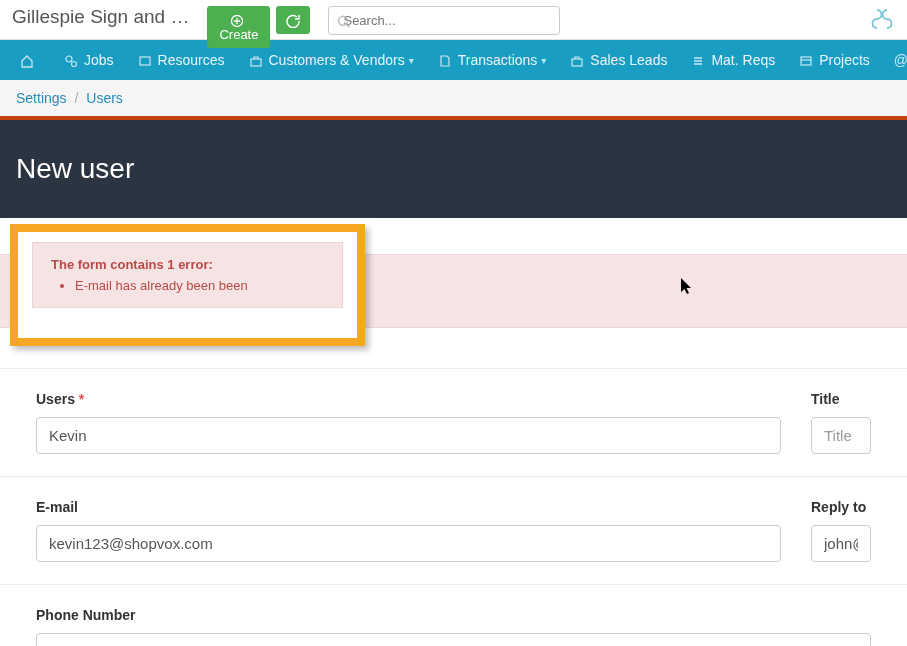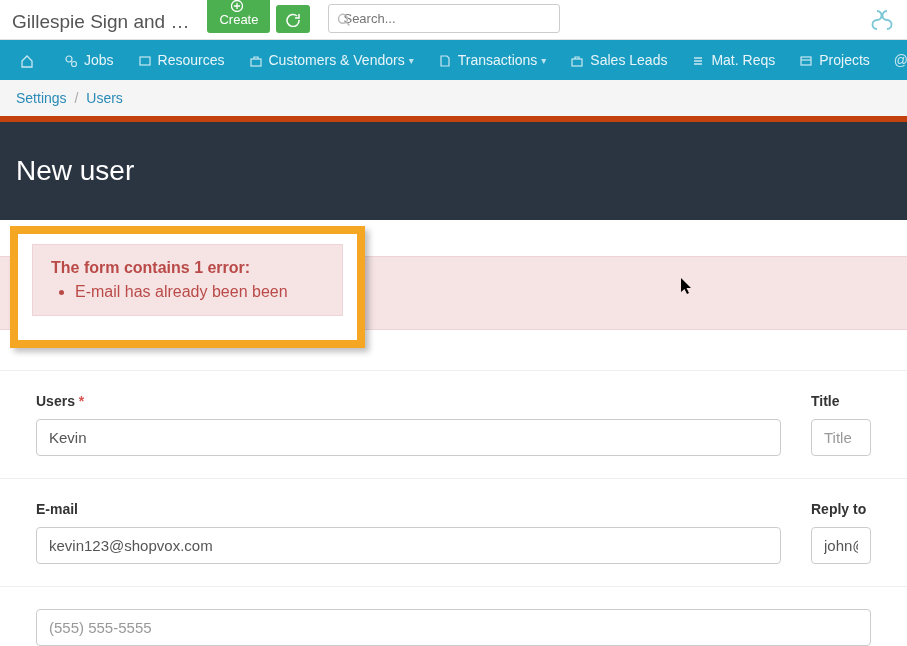--- a/index.html
+++ b/index.html
@@ -1,42 +1,42 @@
 <!DOCTYPE html>
 <html><head>
   <meta charset="utf-8">
   <style>
     * { box-sizing: border-box; margin: 0; padding: 0; }
     body { font-family: -apple-system, "Helvetica Neue", Arial, sans-serif; font-size: 14px; color: #333; overflow: hidden; width: 907px; height: 646px; background: #fff; position: relative; }
 
-    .topbar { display: flex; align-items: flex-end; padding: 6px 12px; background: #fff; border-bottom: 1px solid #e0e0e0; height: 40px; }
+    .topbar { display: flex; align-items: flex-start; padding: 6px 12px; background: #fff; border-bottom: 1px solid #e0e0e0; height: 40px; }
     .brand { font-size: 19px; color: #555; margin-right: 18px; white-space: nowrap; overflow: hidden; text-overflow: ellipsis; max-width: 190px; }
     .btn-green { background: #4caf50; color: #fff; border: none; border-radius: 3px; padding: 6px 12px; font-size: 13px; cursor: pointer; display: inline-flex; align-items: center; margin-right: 6px; flex-direction: column; }
     .btn-green.icon-only { padding: 6px 10px; }
     .plus-icon { margin-right: 4px; font-weight: bold; }
     .search-wrap { position: relative; margin-left: 12px; }
     .search-input { border: 1px solid #ccc; border-radius: 3px; padding: 6px 10px 6px 14px; font-size: 13px; color: #999; width: 232px; }
     .search-icon { position: absolute; left: 9px; top: 50%; transform: translateY(-50%); color: #bbb; }
     .logo-right { margin-left: auto; color: #7cc7d6; }
 
     .navbar { background: #199dc3; color: #fff; display: flex; align-items: center; padding: 0 8px; height: 40px; overflow: hidden; white-space: nowrap; }
     .nav-item { display: inline-flex; align-items: center; padding: 0 12px; color: #e8f5f9; font-size: 14px; cursor: pointer; height: 100%; }
     .nav-item .nav-icon { margin-right: 6px; opacity: 0.85; }
     .caret-down { margin-left: 4px; font-size: 10px; opacity: 0.8; }
 
-    .breadcrumb-bar { background: #f5f5f5; border-bottom: 6px solid #c2410c; padding: 10px 16px; font-size: 14px; }
+    .breadcrumb-bar { background: #f5f5f5; border-bottom: 4px solid #c2410c; padding: 10px 16px; font-size: 14px; }
     .breadcrumb-bar a { color: #2a8ab7; text-decoration: none; }
     .breadcrumb-sep { color: #aaa; margin: 0 4px; }
 
     .page-header { background: #2b3441; color: #fff; padding: 33px 16px; }
     .page-header h1 { font-size: 28px; font-weight: 400; }
 
     .alert-wrap { position: relative; }
     .highlight-box { position: absolute; left: 10px; top: 6px; width: 355px; height: 122px; border: 8px solid #f5a623; z-index: 5; box-shadow: 4px 4px 6px rgba(0,0,0,0.25); background: #fff; padding: 10px 14px; }
-    .alert { background: #f6e4e4; border: 1px solid #eed3d7; color: #b94a48; padding: 14px 18px; margin: 0; font-size: 16px; }
+    .alert { background: #f6e4e4; border: 1px solid #eed3d7; color: #b94a48; padding: 14px 18px; margin: 0; font-size: 13px; }
     .alert-outer { background: #f6e4e4; border-top: 1px solid #eed3d7; border-bottom: 1px solid #eed3d7; height: 74px; position: absolute; top: 36px; left: 0; right: 0; }
     .alert strong { font-weight: bold; }
     .alert ul { margin: 6px 0 0 24px; }
     .alert ul li { font-weight: normal; }
 
     .form-area { padding: 150px 0 0 0; }
     .form-section { border-top: 1px solid #eee; padding: 22px 36px 22px 36px; display: flex; gap: 30px; }
     .form-col { flex: 1; min-width: 0; }
     .form-col.narrow { flex: 0 0 auto; width: 60px; }
     .form-label { font-weight: 600; color: #333; font-size: 14px; display: block; margin-bottom: 10px; }
@@ -205,20 +205,21 @@
       <input class="form-control" value="kevin123@shopvox.com" style="">
     </div>
     <div class="form-col narrow">
       <label class="form-label">Reply to</label>
       <input class="form-control" value="john@" style="">
     </div>
   </div>
 
   <div class="form-section">
     <div class="form-col">
+      <label class="form-label">Phone Number</label>
       <input class="form-control" placeholder="(555) 555-5555" style="">
     </div>
   </div>
 
 </div>
 
 <div class="cursor">
   <svg width="14" height="18" viewBox="0 0 14 18">
       <path d="M1 1l0 14 3.5-3 2.5 5 2-1-2.5-5 4.5 0z" fill="#000"></path>
     </svg>

